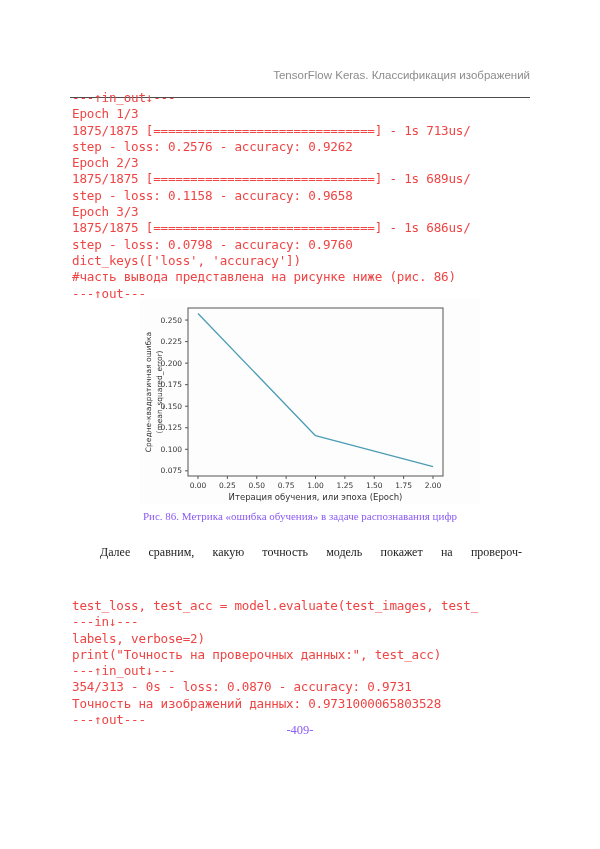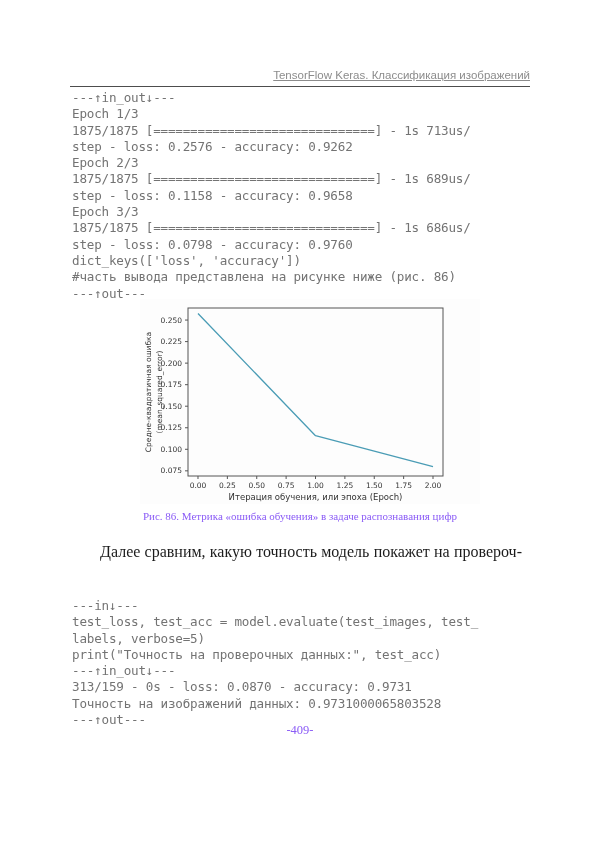--- a/index.html
+++ b/index.html
@@ -12,31 +12,30 @@
     overflow: hidden;
   }
   .running-head {
     position: absolute;
     top: 68px; left: 70px; width: 460px;
     text-align: right;
     font-family: "Liberation Sans", sans-serif;
     font-size: 11.5px;
     line-height: 14px;
     color: #8c8c8c;
-    padding-bottom: 4px;
+    padding-bottom: 15px;
     border-bottom: 1px solid #4d4d4d;
-    text-decoration: underline;
   }
   .code-block {
     position: absolute;
     left: 72px; width: 470px;
     font-family: "DejaVu Sans Mono", monospace;
     font-size: 12.6px;
     line-height: 16.3px;
-    color: #737373;
+    color: #ef4444;
     white-space: pre;
     letter-spacing: -0.2px;
   }
   #code-block-1 { top: 90px; }
   #code-block-2 { top: 598px; }
   .figure-chart {
     position: absolute;
     left: 140px; top: 299px;
     width: 340px; height: 205px;
     background: #fdfdfd;
@@ -44,21 +43,21 @@
   .figure-caption {
     position: absolute;
     top: 510px; left: 72px; width: 456px;
     text-align: center;
     font-size: 11px;
     color: #8b5cf6;
   }
   .body-paragraph {
     position: absolute;
     top: 542px; left: 72px; width: 450px;
-    font-size: 16px;
+    font-size: 12px;
     line-height: 20.5px;
     color: #1c1c1c;
   }
   .body-paragraph .para-line-1 {
     text-indent: 28px;
     text-align: justify;
     text-align-last: justify;
   }
   .body-paragraph .para-line-2 { text-align: left; }
   .page-number {
@@ -121,15 +120,15 @@
     <text x="22" y="93" text-anchor="middle" font-size="7.5" transform="rotate(-90 22 93)">(mean_squared_error)</text>
     <polyline points="57.98847926267281,14.513846153846174 175.5,136.68 293.0115207373272,167.69538461538463" fill="none" stroke="#4a9cb5" stroke-width="1.3" stroke-linejoin="round"></polyline>
   </svg>
 
 <div class="figure-caption">Рис. 86. Метрика «ошибка обучения» в задаче распознавания цифр</div>
 
 <div class="body-paragraph">
   <div class="para-line-1">Далее сравним, какую точность модель покажет на провероч-</div>
 </div>
 
-<div id="code-block-2" class="code-block"><div>---in↓---</div><div>test_loss, test_acc = model.evaluate(test_images, test_</div><div>labels, verbose=5)</div><div>print("Точность на проверочных данных:", test_acc)</div><div>---↑in_out↓---</div><div>313/159 - 0s - loss: 0.0870 - accuracy: 0.9731</div><div>Точность на изображений данных: 0.9731000065803528</div><div>---↑out---</div></div>
+<div id="code-block-2" class="code-block"><div>test_loss, test_acc = model.evaluate(test_images, test_</div><div>---in↓---</div><div>labels, verbose=2)</div><div>print("Точность на проверочных данных:", test_acc)</div><div>---↑in_out↓---</div><div>354/313 - 0s - loss: 0.0870 - accuracy: 0.9731</div><div>Точность на изображений данных: 0.9731000065803528</div><div>---↑out---</div></div>
 
 <div class="page-number">-409-</div>
 
 </body></html>

